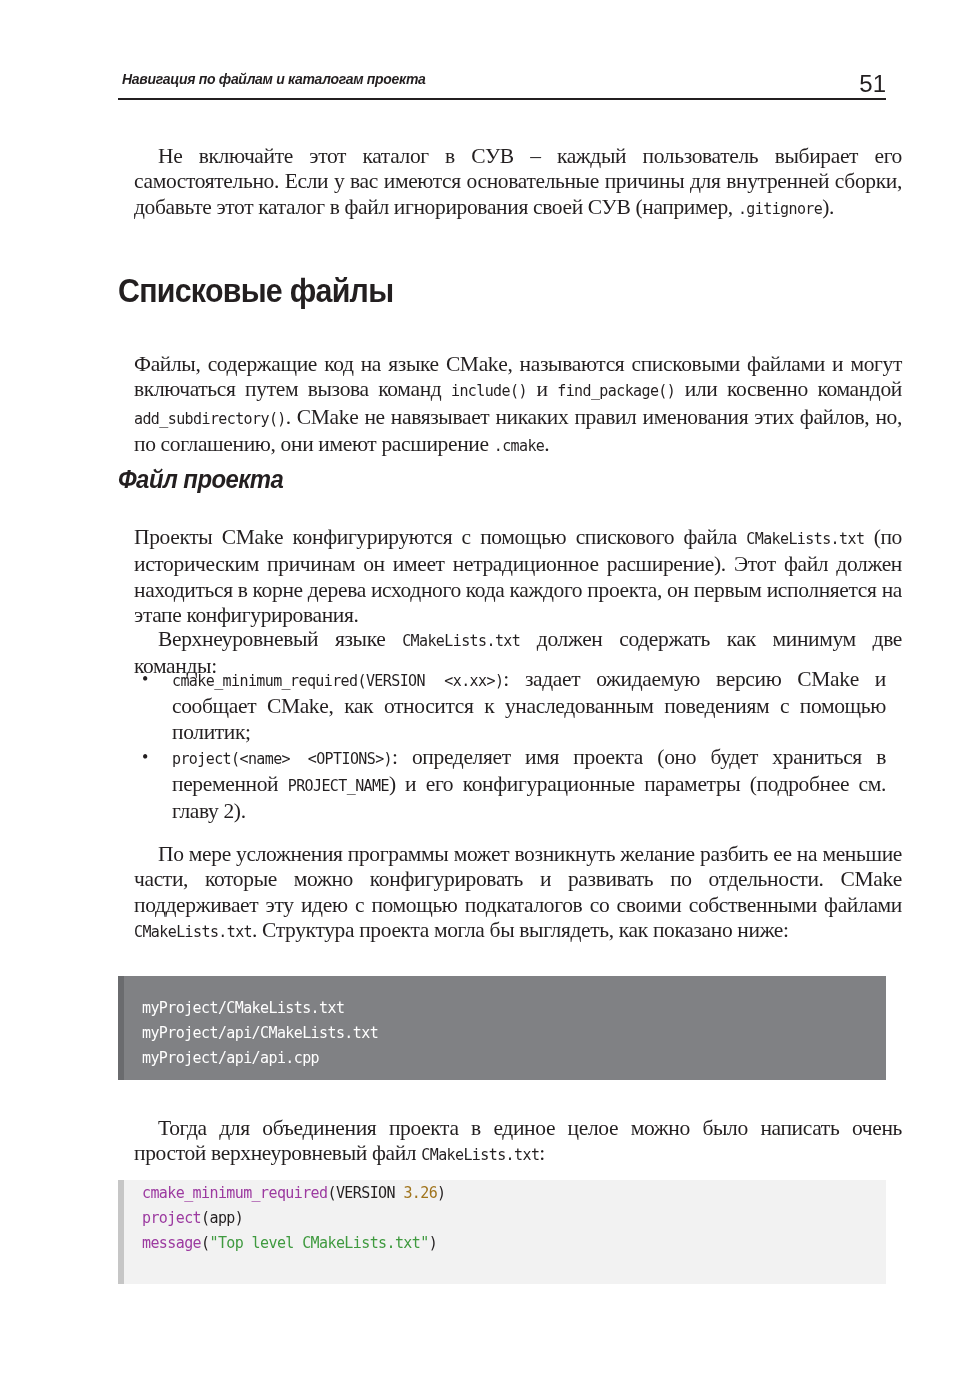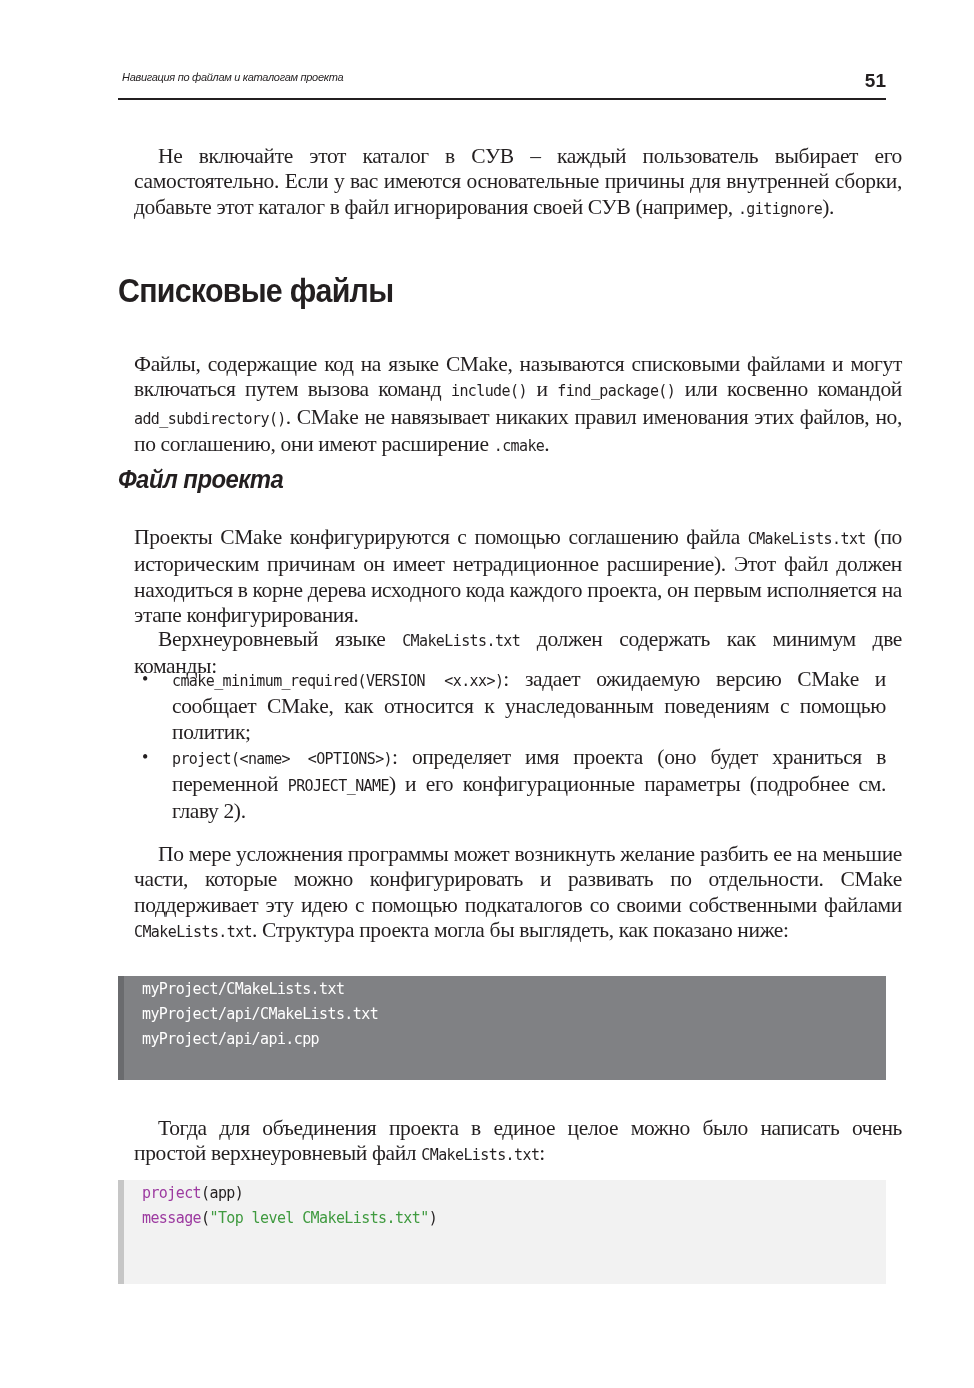--- a/index.html
+++ b/index.html
@@ -3,38 +3,38 @@
 <meta charset="utf-8">
 <style>
   html, body { margin: 0; padding: 0; background: #ffffff; }
   body { width: 974px; height: 1388px; position: relative; overflow: hidden; color: #231f20; }
   .page { position: absolute; left: 118px; top: 0; width: 768px; }
   .running-head {
     position: absolute; top: 68px; left: 0; width: 768px; height: 30px;
     border-bottom: 2px solid #231f20;
     font-family: "Liberation Sans", sans-serif;
   }
-  .running-head .title { position: absolute; left: 4px; top: 3px; font-style: italic; font-size: 11px; letter-spacing: -0.3px; }
-  .running-head .num { position: absolute; right: 0; top: 2px; font-weight: bold; font-size: 19px; }
+  .running-head .title { position: absolute; left: 4px; top: 3px; font-style: italic; font-size: 14px; letter-spacing: -0.3px; font-weight: bold; }
+  .running-head .num { position: absolute; right: 0; top: 2px; font-weight: normal; font-size: 24px; }
   .body-text {
     font-family: "Liberation Serif", serif; font-size: 21.5px; line-height: 25.3px;
     text-align: justify; letter-spacing: -0.35px; margin: 16px;
   }
   .indent { text-indent: 24px; }
   .mono { font-family: "DejaVu Sans Mono", monospace; font-size: 15px; letter-spacing: -0.6px; }
   .h1 { position: absolute; left: 0; top: 272px; font-family: "Liberation Sans", sans-serif; font-weight: bold; font-size: 33px; letter-spacing: -0.8px; margin: 0; transform: scaleX(0.92); transform-origin: left; }
   .h2 { position: absolute; left: 0; top: 464px; font-family: "Liberation Sans", sans-serif; font-weight: bold; font-style: italic; font-size: 26px; letter-spacing: -0.6px; margin: 0; transform: scaleX(0.92); transform-origin: left; }
   .blk { position: absolute; left: 0; width: 768px; }
   ul.bullets { list-style: none; margin: 0; padding: 0; }
   ul.bullets li { position: relative; padding-left: 54px; }
   ul.bullets li .bullet { position: absolute; left: 24px; top: 0; font-size: 18px; }
   .code-dark {
     position: absolute; left: 0; top: 976px; width: 768px; height: 104px;
     background: #808184; border-left: 6px solid #6a6b6e; box-sizing: border-box;
-    padding: 1px 0 0 18px;
+    padding: 20px 0 0 18px;
   }
   .code-dark .line { color: #ffffff; font-family: "DejaVu Sans Mono", monospace; font-size: 15px; line-height: 25px; letter-spacing: -0.6px; }
   .code-light {
     position: absolute; left: 0; top: 1180px; width: 768px; height: 104px;
     background: #f2f2f2; border-left: 6px solid #c6c6c6; box-sizing: border-box;
     padding: 1px 0 0 18px;
   }
   .code-light .line { color: #231f20; font-family: "DejaVu Sans Mono", monospace; font-size: 15px; line-height: 25px; letter-spacing: -0.6px; }
   .kw { color: #9c3aa0; }
   .num-lit { color: #a0741c; }
@@ -51,37 +51,38 @@
   </div>
 
   <p class="body-text indent blk" style="top:128px;"><span>Не включайте этот каталог в СУВ – каждый пользователь выбирает его самостоятельно. Если у вас имеются основательные причины для внутренней сборки, добавьте этот каталог в файл игнорирования своей СУВ (например, </span><span class="mono">.gitignore</span><span>).</span></p>
 
   <h1 class="h1">Списковые файлы</h1>
 
   <p class="body-text blk" style="top:336px;"><span>Файлы, содержащие код на языке CMake, называются списковыми файлами и могут включаться путем вызова команд </span><span class="mono">include()</span><span> и </span><span class="mono">find_package()</span><span> или косвенно командой </span><span class="mono">add_subdirectory()</span><span>. CMake не навязывает никаких правил именования этих файлов, но, по соглашению, они имеют расширение </span><span class="mono">.cmake</span><span>.</span></p>
 
   <h2 class="h2">Файл проекта</h2>
 
-  <p class="body-text blk" style="top:509px;"><span>Проекты CMake конфигурируются с помощью соглашению файла </span><span class="mono">CMakeLists.txt</span><span> (по историческим причинам он имеет нетрадиционное расширение). Этот файл должен находиться в корне дерева исходного кода каждого проекта, он первым исполняется на этапе конфигурирования.</span></p>
+  <p class="body-text blk" style="top:509px;"><span>Проекты CMake конфигурируются с помощью спискового файла </span><span class="mono">CMakeLists.txt</span><span> (по историческим причинам он имеет нетрадиционное расширение). Этот файл должен находиться в корне дерева исходного кода каждого проекта, он первым исполняется на этапе конфигурирования.</span></p>
 
   <p class="body-text indent blk" style="top:611px;"><span>Верхнеуровневый языке </span><span class="mono">CMakeLists.txt</span><span> должен содержать как минимум две команды:</span></p>
 
   <ul class="bullets blk body-text" style="top:667px;">
     <li><span class="bullet">•</span><span class="mono">cmake_minimum_required(VERSION &lt;x.xx&gt;)</span><span>: задает ожидаемую версию CMake и сообщает CMake, как относится к унаследованным поведениям с помощью политик;</span></li>
     <li><span class="bullet">•</span><span class="mono">project(&lt;name&gt; &lt;OPTIONS&gt;)</span><span>: определяет имя проекта (оно будет храниться в переменной </span><span class="mono">PROJECT_NAME</span><span>) и его конфигурационные параметры (подробнее см. главу 2).</span></li>
   </ul>
 
   <p class="body-text indent blk" style="top:826px;"><span>По мере усложнения программы может возникнуть желание разбить ее на меньшие части, которые можно конфигурировать и развивать по отдельности. CMake поддерживает эту идею с помощью подкаталогов со своими собственными файлами </span><span class="mono">CMakeLists.txt</span><span>. Структура проекта могла бы выглядеть, как показано ниже:</span></p>
 
   <div class="code-dark">
     <div class="line">myProject/CMakeLists.txt</div>
     <div class="line">myProject/api/CMakeLists.txt</div>
     <div class="line">myProject/api/api.cpp</div>
   </div>
 
   <p class="body-text indent blk" style="top:1100px;"><span>Тогда для объединения проекта в единое целое можно было написать очень простой верхнеуровневый файл </span><span class="mono">CMakeLists.txt</span><span>:</span></p>
 
   <div class="code-light">
+    <div class="line"><span class="kw">cmake_minimum_required</span><span>(VERSION </span><span class="num-lit">3.26</span><span>)</span></div>
     <div class="line"><span class="kw">project</span><span>(app)</span></div>
     <div class="line"><span class="kw">message</span><span>(</span><span class="str">"Top level CMakeLists.txt"</span><span>)</span></div>
   </div>
 
 </div>
 
 </body></html>

